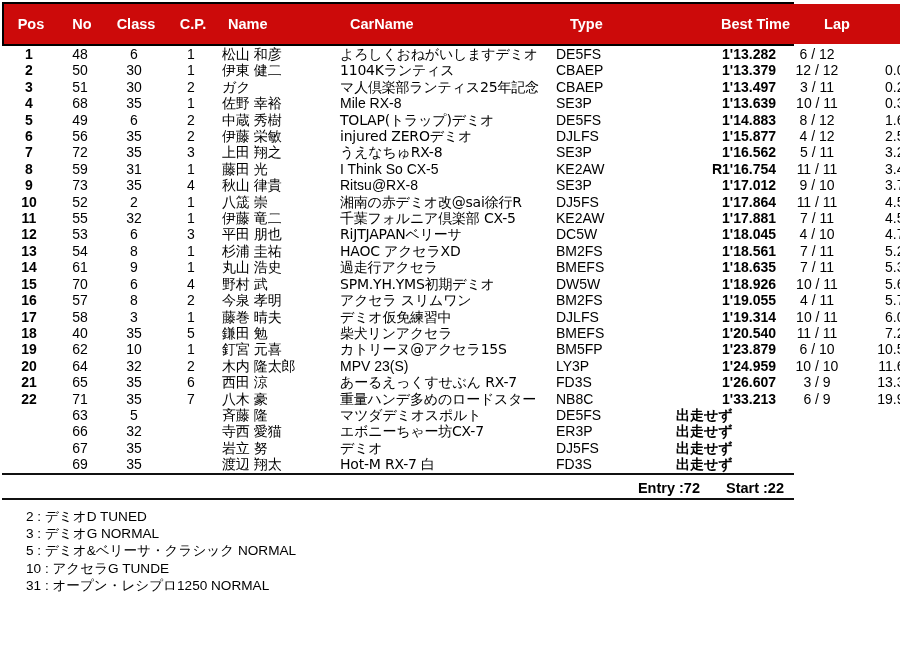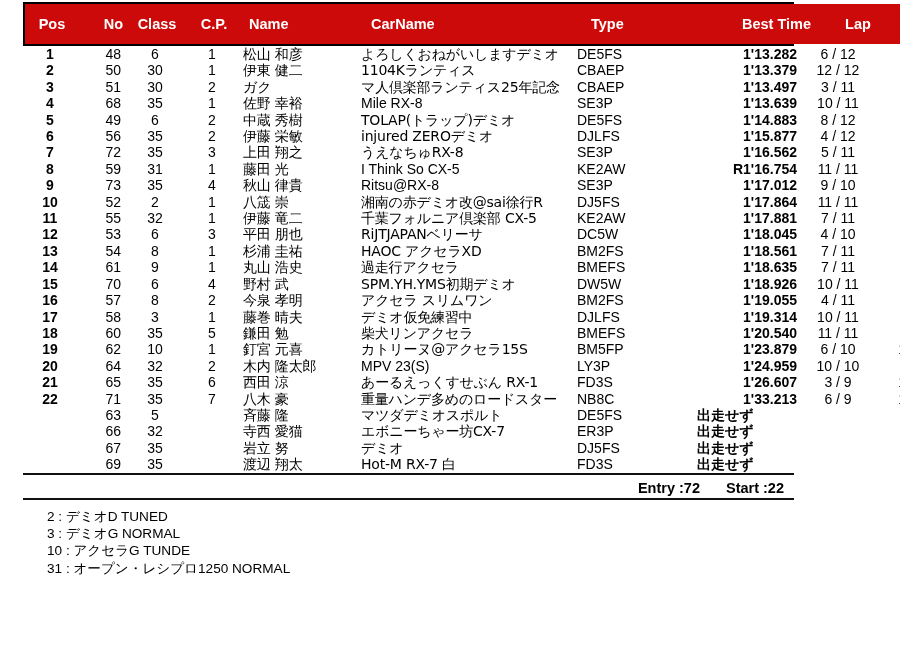--- a/index.html
+++ b/index.html
@@ -13,21 +13,20 @@
     font-family: "Liberation Sans", "DejaVu Sans", sans-serif;
     color: #000000;
     overflow: hidden;
   }
 
   #sheet {
     width: 796px;
     height: 648px;
     position: relative;
     box-sizing: border-box;
-    padding-left: 21px;
   }
 
   
   .hdr-wrap {
     padding: 2px 2px 0 2px;
     box-sizing: border-box;
   }
   table.grid {
     border-collapse: collapse;
     table-layout: fixed;
@@ -49,21 +48,21 @@
   }
   .hdr-bar-outer {
     border-top: 2px solid #000;
     border-bottom: 2px solid #000;
     border-left: 2px solid #000;
     border-right: 2px solid #000;
   }
 
   
   .c-pos   { width: 46px;  text-align: center; }
-  .c-no    { width: 40px;  text-align: right; }
+  .c-no    { width: 40px;  text-align: center; }
   .c-class { width: 52px;  text-align: center; }
   .c-cp    { width: 46px;  text-align: center; }
   .c-name  { width: 110px; text-align: left; }
   .c-car   { width: 208px; text-align: left; }
   .c-type  { width: 112px; text-align: left; }
   .c-best  { width: 100px; text-align: right; }
   .c-lap   { width: 66px;  text-align: center; }
   .c-gap   { width: 62px;  text-align: right; }
 
   .hdr-row th.c-name  { padding-left: 8px; }
@@ -372,21 +371,21 @@
             <td class="c-cp">1</td>
             <td class="c-name jp-narrow">藤巻 晴夫</td>
             <td class="c-car jp-narrow">デミオ仮免練習中</td>
             <td class="c-type">DJLFS</td>
             <td class="c-best">1'19.314</td>
             <td class="c-lap">10 / 11</td>
             <td class="c-gap">6.032</td>
           </tr>
           <tr>
             <td class="c-pos">18</td>
-            <td class="c-no">60</td>
+            <td class="c-no">40</td>
             <td class="c-class">35</td>
             <td class="c-cp">5</td>
             <td class="c-name jp-narrow">鎌田 勉</td>
             <td class="c-car jp-narrow">柴犬リンアクセラ</td>
             <td class="c-type">BMEFS</td>
             <td class="c-best">1'20.540</td>
             <td class="c-lap">11 / 11</td>
             <td class="c-gap">7.258</td>
           </tr>
           <tr>
@@ -412,21 +411,21 @@
             <td class="c-best">1'24.959</td>
             <td class="c-lap">10 / 10</td>
             <td class="c-gap">11.677</td>
           </tr>
           <tr>
             <td class="c-pos">21</td>
             <td class="c-no">65</td>
             <td class="c-class">35</td>
             <td class="c-cp">6</td>
             <td class="c-name jp-narrow">西田 涼</td>
-            <td class="c-car jp-narrow">あーるえっくすせぶん RX-1</td>
+            <td class="c-car jp-narrow">あーるえっくすせぶん RX-7</td>
             <td class="c-type">FD3S</td>
             <td class="c-best">1'26.607</td>
             <td class="c-lap">3 / 9</td>
             <td class="c-gap">13.325</td>
           </tr>
           <tr>
             <td class="c-pos">22</td>
             <td class="c-no">71</td>
             <td class="c-class">35</td>
             <td class="c-cp">7</td>
@@ -494,18 +493,19 @@
   <div class="summary">
     <span>Entry :72</span>
     <span>Start :22</span>
   </div>
   <div class="rule-thick"></div>
 
   <div class="legend">
     <div id="legend-host">
         <div>2 : デミオD TUNED</div>
         <div>3 : デミオG NORMAL</div>
+        <div>5 : デミオ&amp;ベリーサ・クラシック NORMAL</div>
         <div>10 : アクセラG TUNDE</div>
         <div>31 : オープン・レシプロ1250 NORMAL</div>
       </div>
   </div>
 
 </div>
 
 </body></html>

